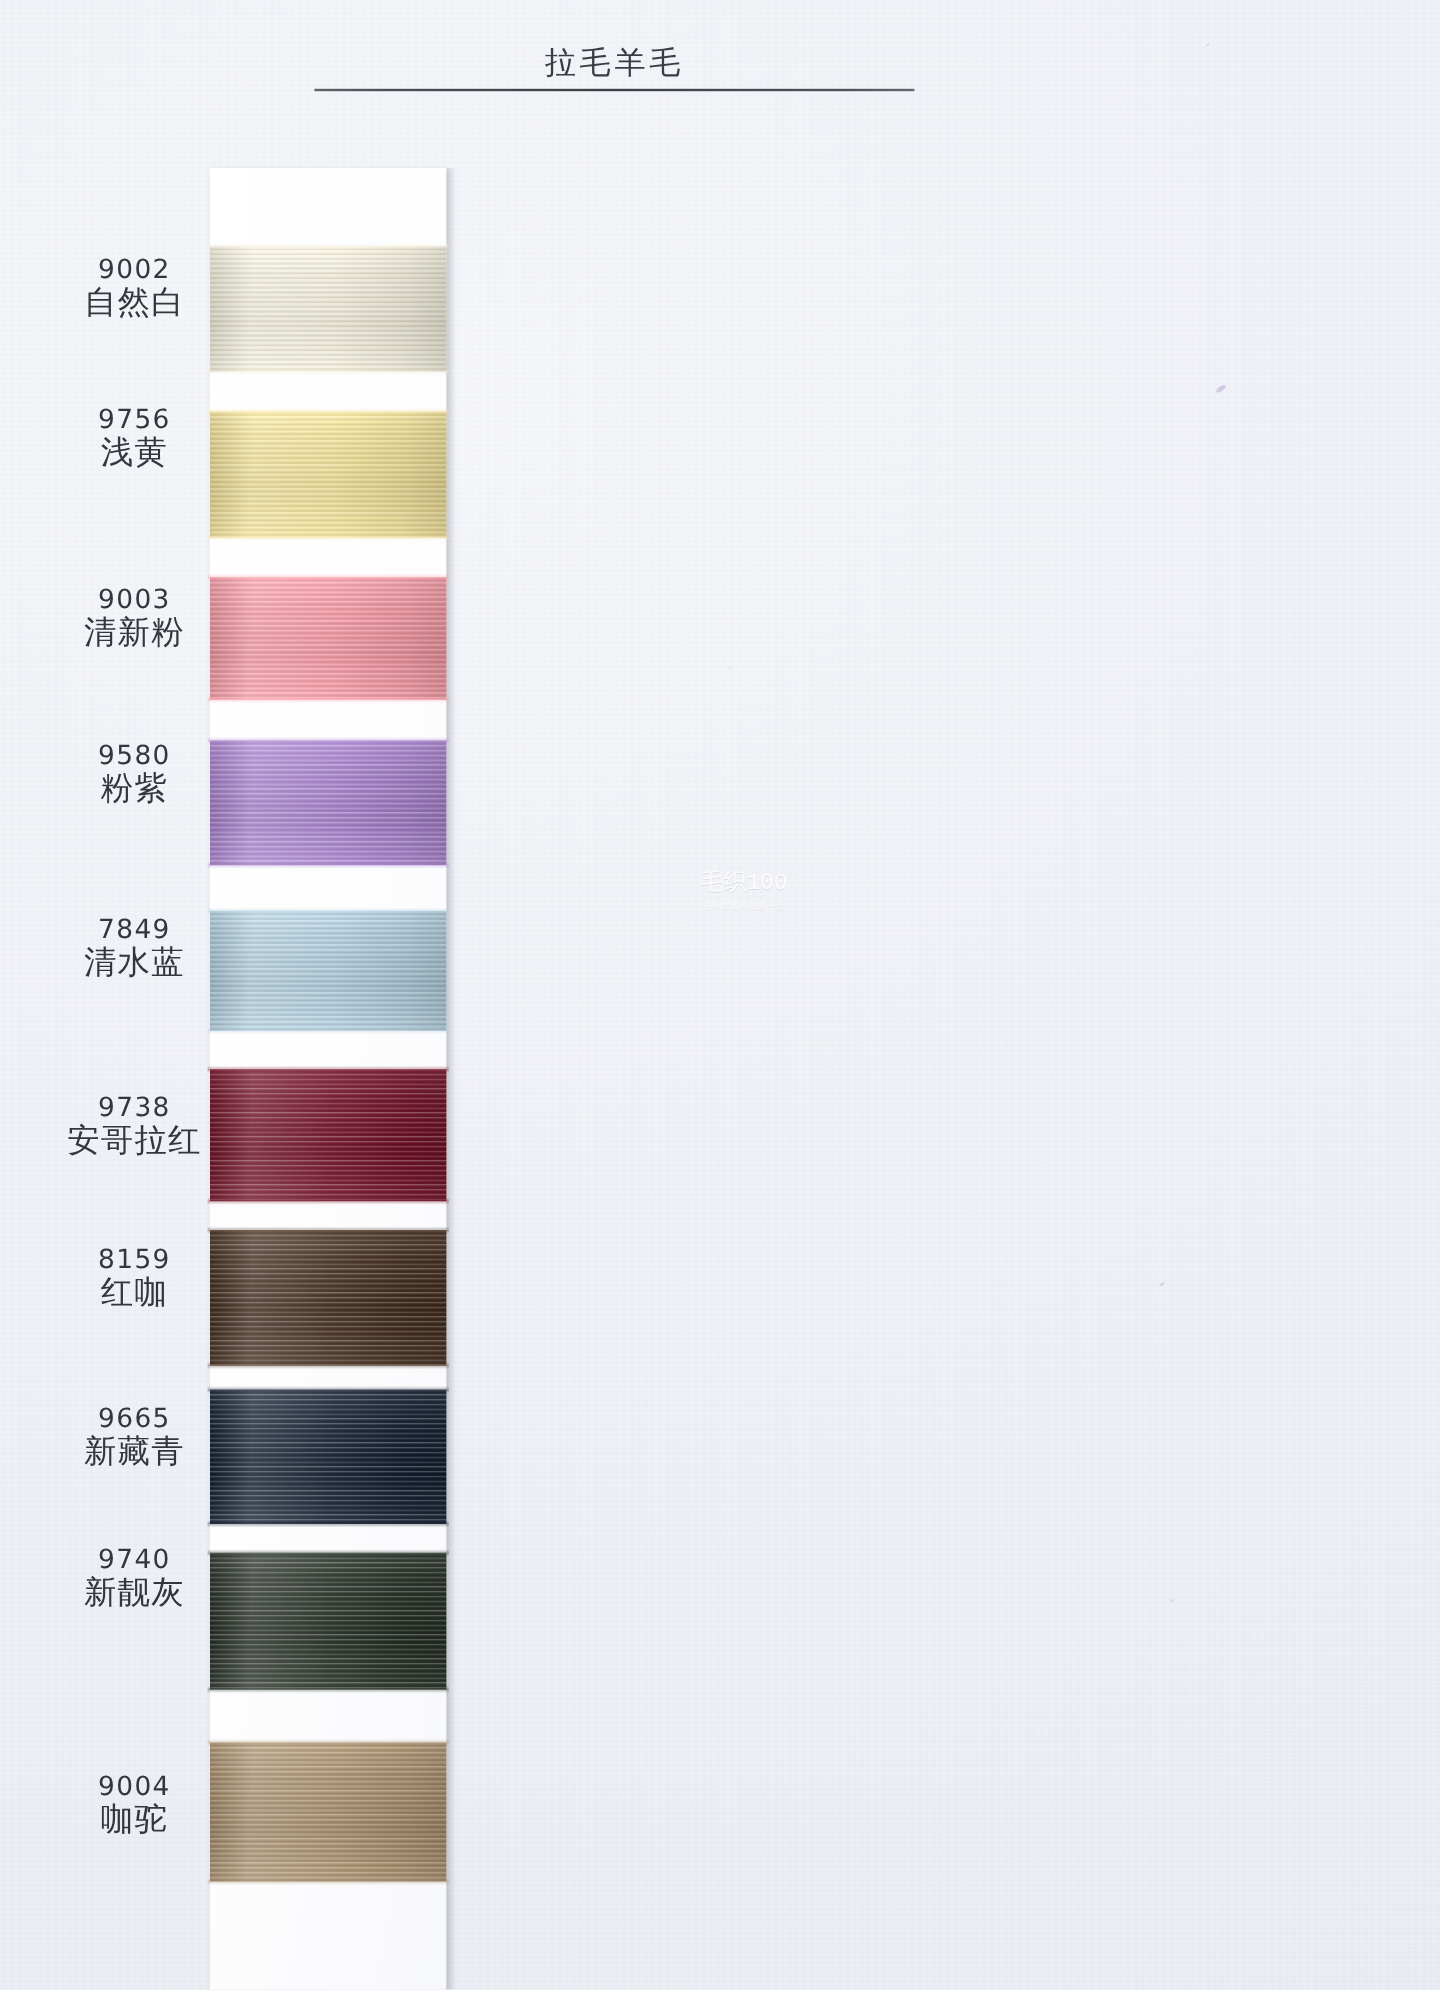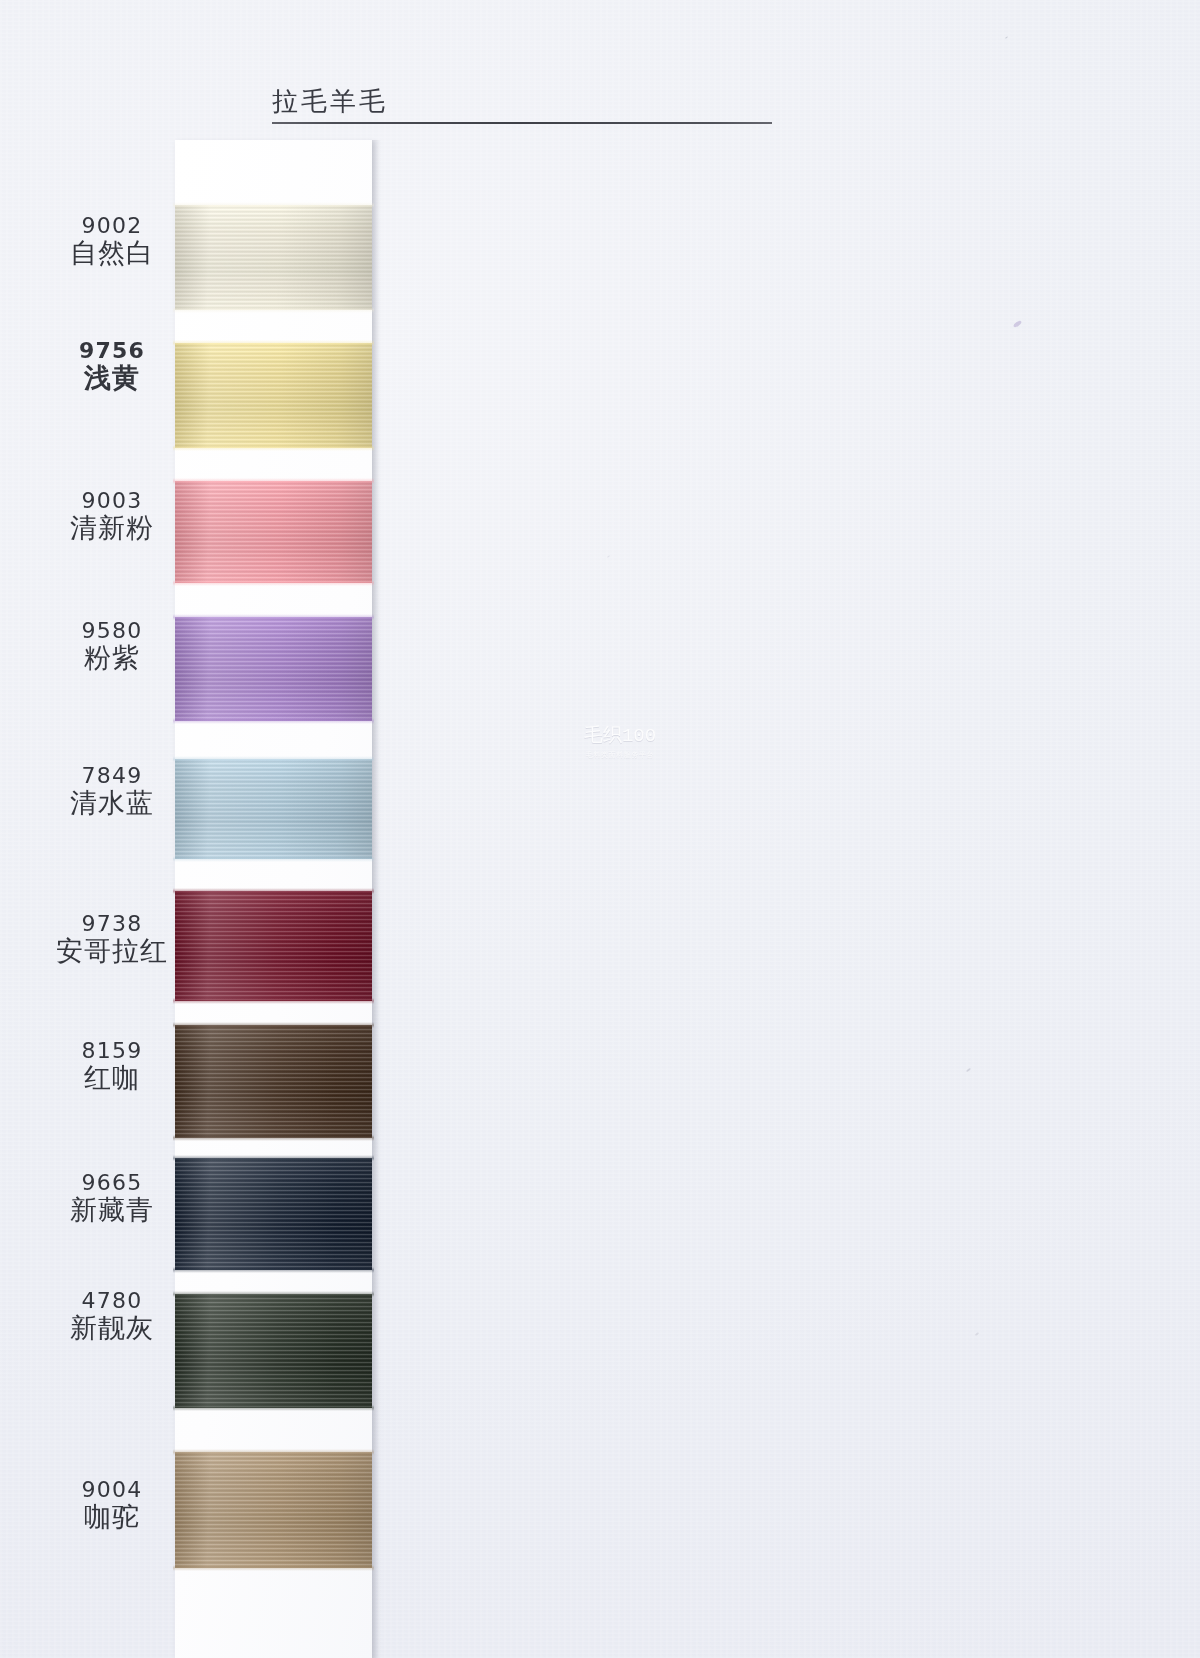--- a/index.html
+++ b/index.html
@@ -28,25 +28,24 @@
     opacity: .5;
     background-image:
       repeating-linear-gradient(0deg, rgba(255,255,255,.30) 0px, rgba(255,255,255,0) 2px, rgba(0,0,0,.012) 3px, rgba(255,255,255,0) 4px),
       repeating-linear-gradient(90deg, rgba(255,255,255,.25) 0px, rgba(255,255,255,0) 3px, rgba(0,0,0,.010) 5px, rgba(255,255,255,0) 6px);
     pointer-events: none;
   }
 
   
   #header {
     position: absolute;
-    left: 272px;
+    left: 262px;
     top: 36px;
     width: 500px;
-    text-align: left;
-    margin-top: 48px;
+    text-align: center;
   }
   #header .title {
     font-size: 26px;
     letter-spacing: 3px;
     color: #3a3c44;
     font-family: "DejaVu Sans", sans-serif;
     line-height: 34px;
     white-space: nowrap;
   }
   #header .rule {
@@ -255,21 +254,21 @@
       <div class="sheen"></div>
       <div class="edge-top" style="background: linear-gradient(rgba(171, 146, 113, 0) 0%, rgba(171, 146, 113, 0.667) 55%, rgba(171, 146, 113, 0) 100%);"></div>
       <div class="edge-bot" style="background: linear-gradient(0deg, rgba(171, 146, 113, 0) 0%, rgba(171, 146, 113, 0.667) 55%, rgba(171, 146, 113, 0) 100%);"></div>
     </div>
   </div>
 <div id="label-layer">
     <div class="label" style="top: 212px;">
       <div class="code">9002</div>
       <div class="name">自然白</div>
     </div>
-    <div class="label" style="top: 337px; font-weight: bold;">
+    <div class="label" style="top: 337px;">
       <div class="code">9756</div>
       <div class="name">浅黄</div>
     </div>
     <div class="label" style="top: 487px;">
       <div class="code">9003</div>
       <div class="name">清新粉</div>
     </div>
     <div class="label" style="top: 617px;">
       <div class="code">9580</div>
       <div class="name">粉紫</div>
@@ -284,21 +283,21 @@
     </div>
     <div class="label" style="top: 1037px;">
       <div class="code">8159</div>
       <div class="name">红咖</div>
     </div>
     <div class="label" style="top: 1169px;">
       <div class="code">9665</div>
       <div class="name">新藏青</div>
     </div>
     <div class="label" style="top: 1287px;">
-      <div class="code">4780</div>
+      <div class="code">9740</div>
       <div class="name">新靓灰</div>
     </div>
     <div class="label" style="top: 1440px; margin-top: 36px;">
       <div class="code">9004</div>
       <div class="name">咖驼</div>
     </div>
   </div>
 
 <div id="watermark">
   <div class="wm-main">毛织100</div>

